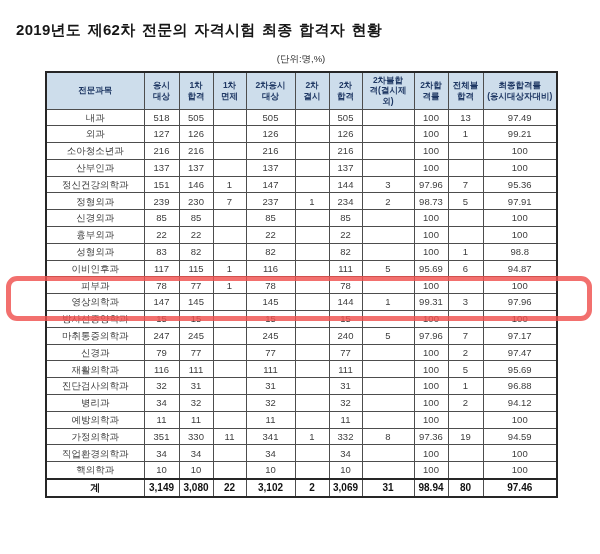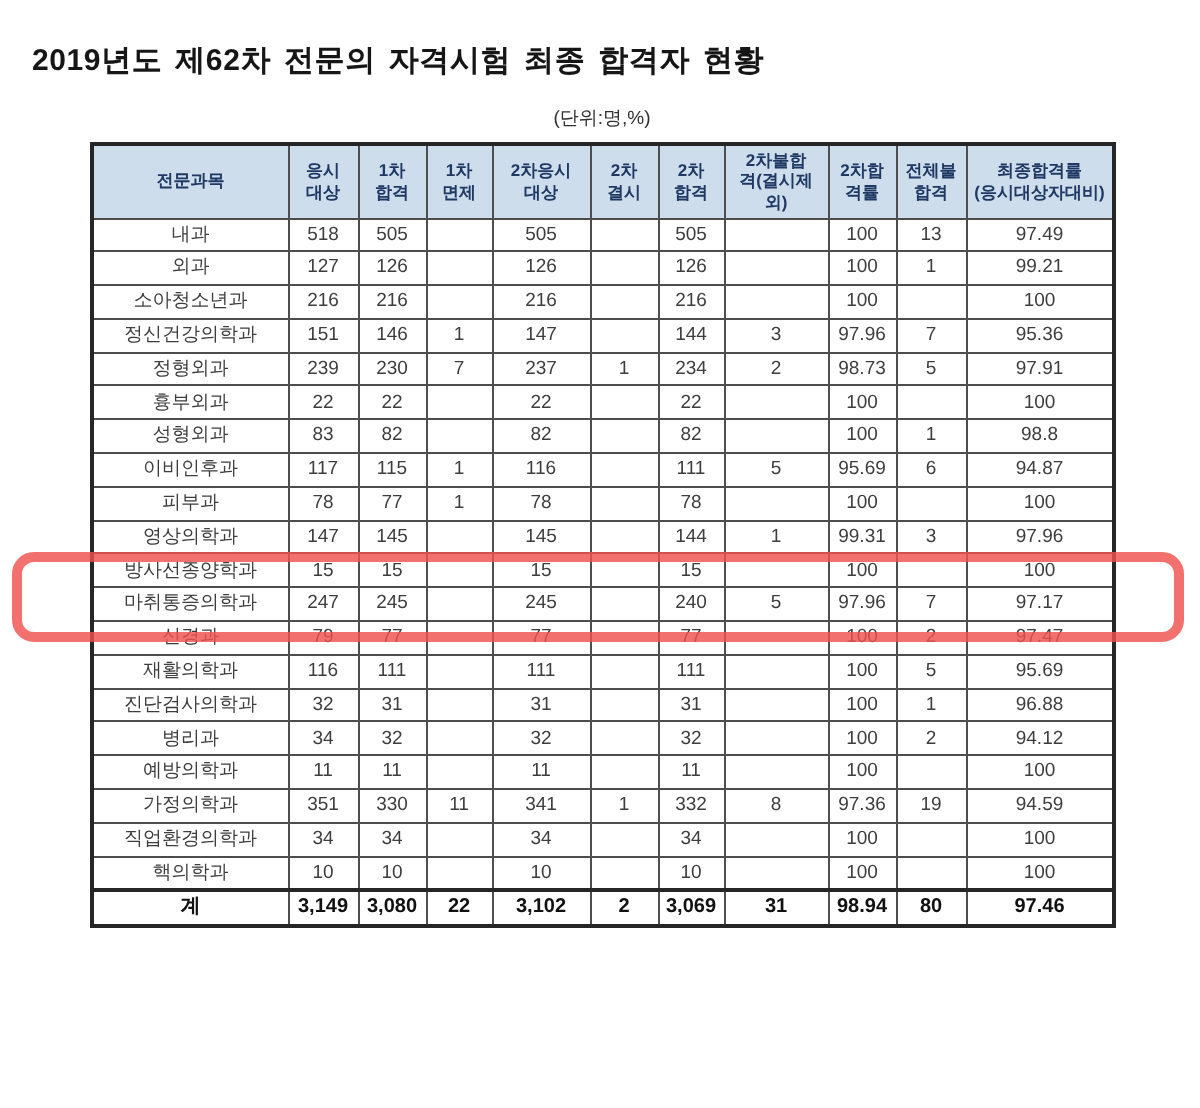--- a/index.html
+++ b/index.html
@@ -146,20 +146,33 @@
           <td></td>
           <td>216</td>
           <td></td>
           <td>216</td>
           <td></td>
           <td>100</td>
           <td></td>
           <td>100</td>
         </tr>
         <tr>
+          <td>산부인과</td>
+          <td>137</td>
+          <td>137</td>
+          <td></td>
+          <td>137</td>
+          <td></td>
+          <td>137</td>
+          <td></td>
+          <td>100</td>
+          <td></td>
+          <td>100</td>
+        </tr>
+        <tr>
           <td>정신건강의학과</td>
           <td>151</td>
           <td>146</td>
           <td>1</td>
           <td>147</td>
           <td></td>
           <td>144</td>
           <td>3</td>
           <td>97.96</td>
           <td>7</td>
@@ -170,20 +183,33 @@
           <td>239</td>
           <td>230</td>
           <td>7</td>
           <td>237</td>
           <td>1</td>
           <td>234</td>
           <td>2</td>
           <td>98.73</td>
           <td>5</td>
           <td>97.91</td>
+        </tr>
+        <tr>
+          <td>신경외과</td>
+          <td>85</td>
+          <td>85</td>
+          <td></td>
+          <td>85</td>
+          <td></td>
+          <td>85</td>
+          <td></td>
+          <td>100</td>
+          <td></td>
+          <td>100</td>
         </tr>
         <tr>
           <td>흉부외과</td>
           <td>22</td>
           <td>22</td>
           <td></td>
           <td>22</td>
           <td></td>
           <td>22</td>
           <td></td>

